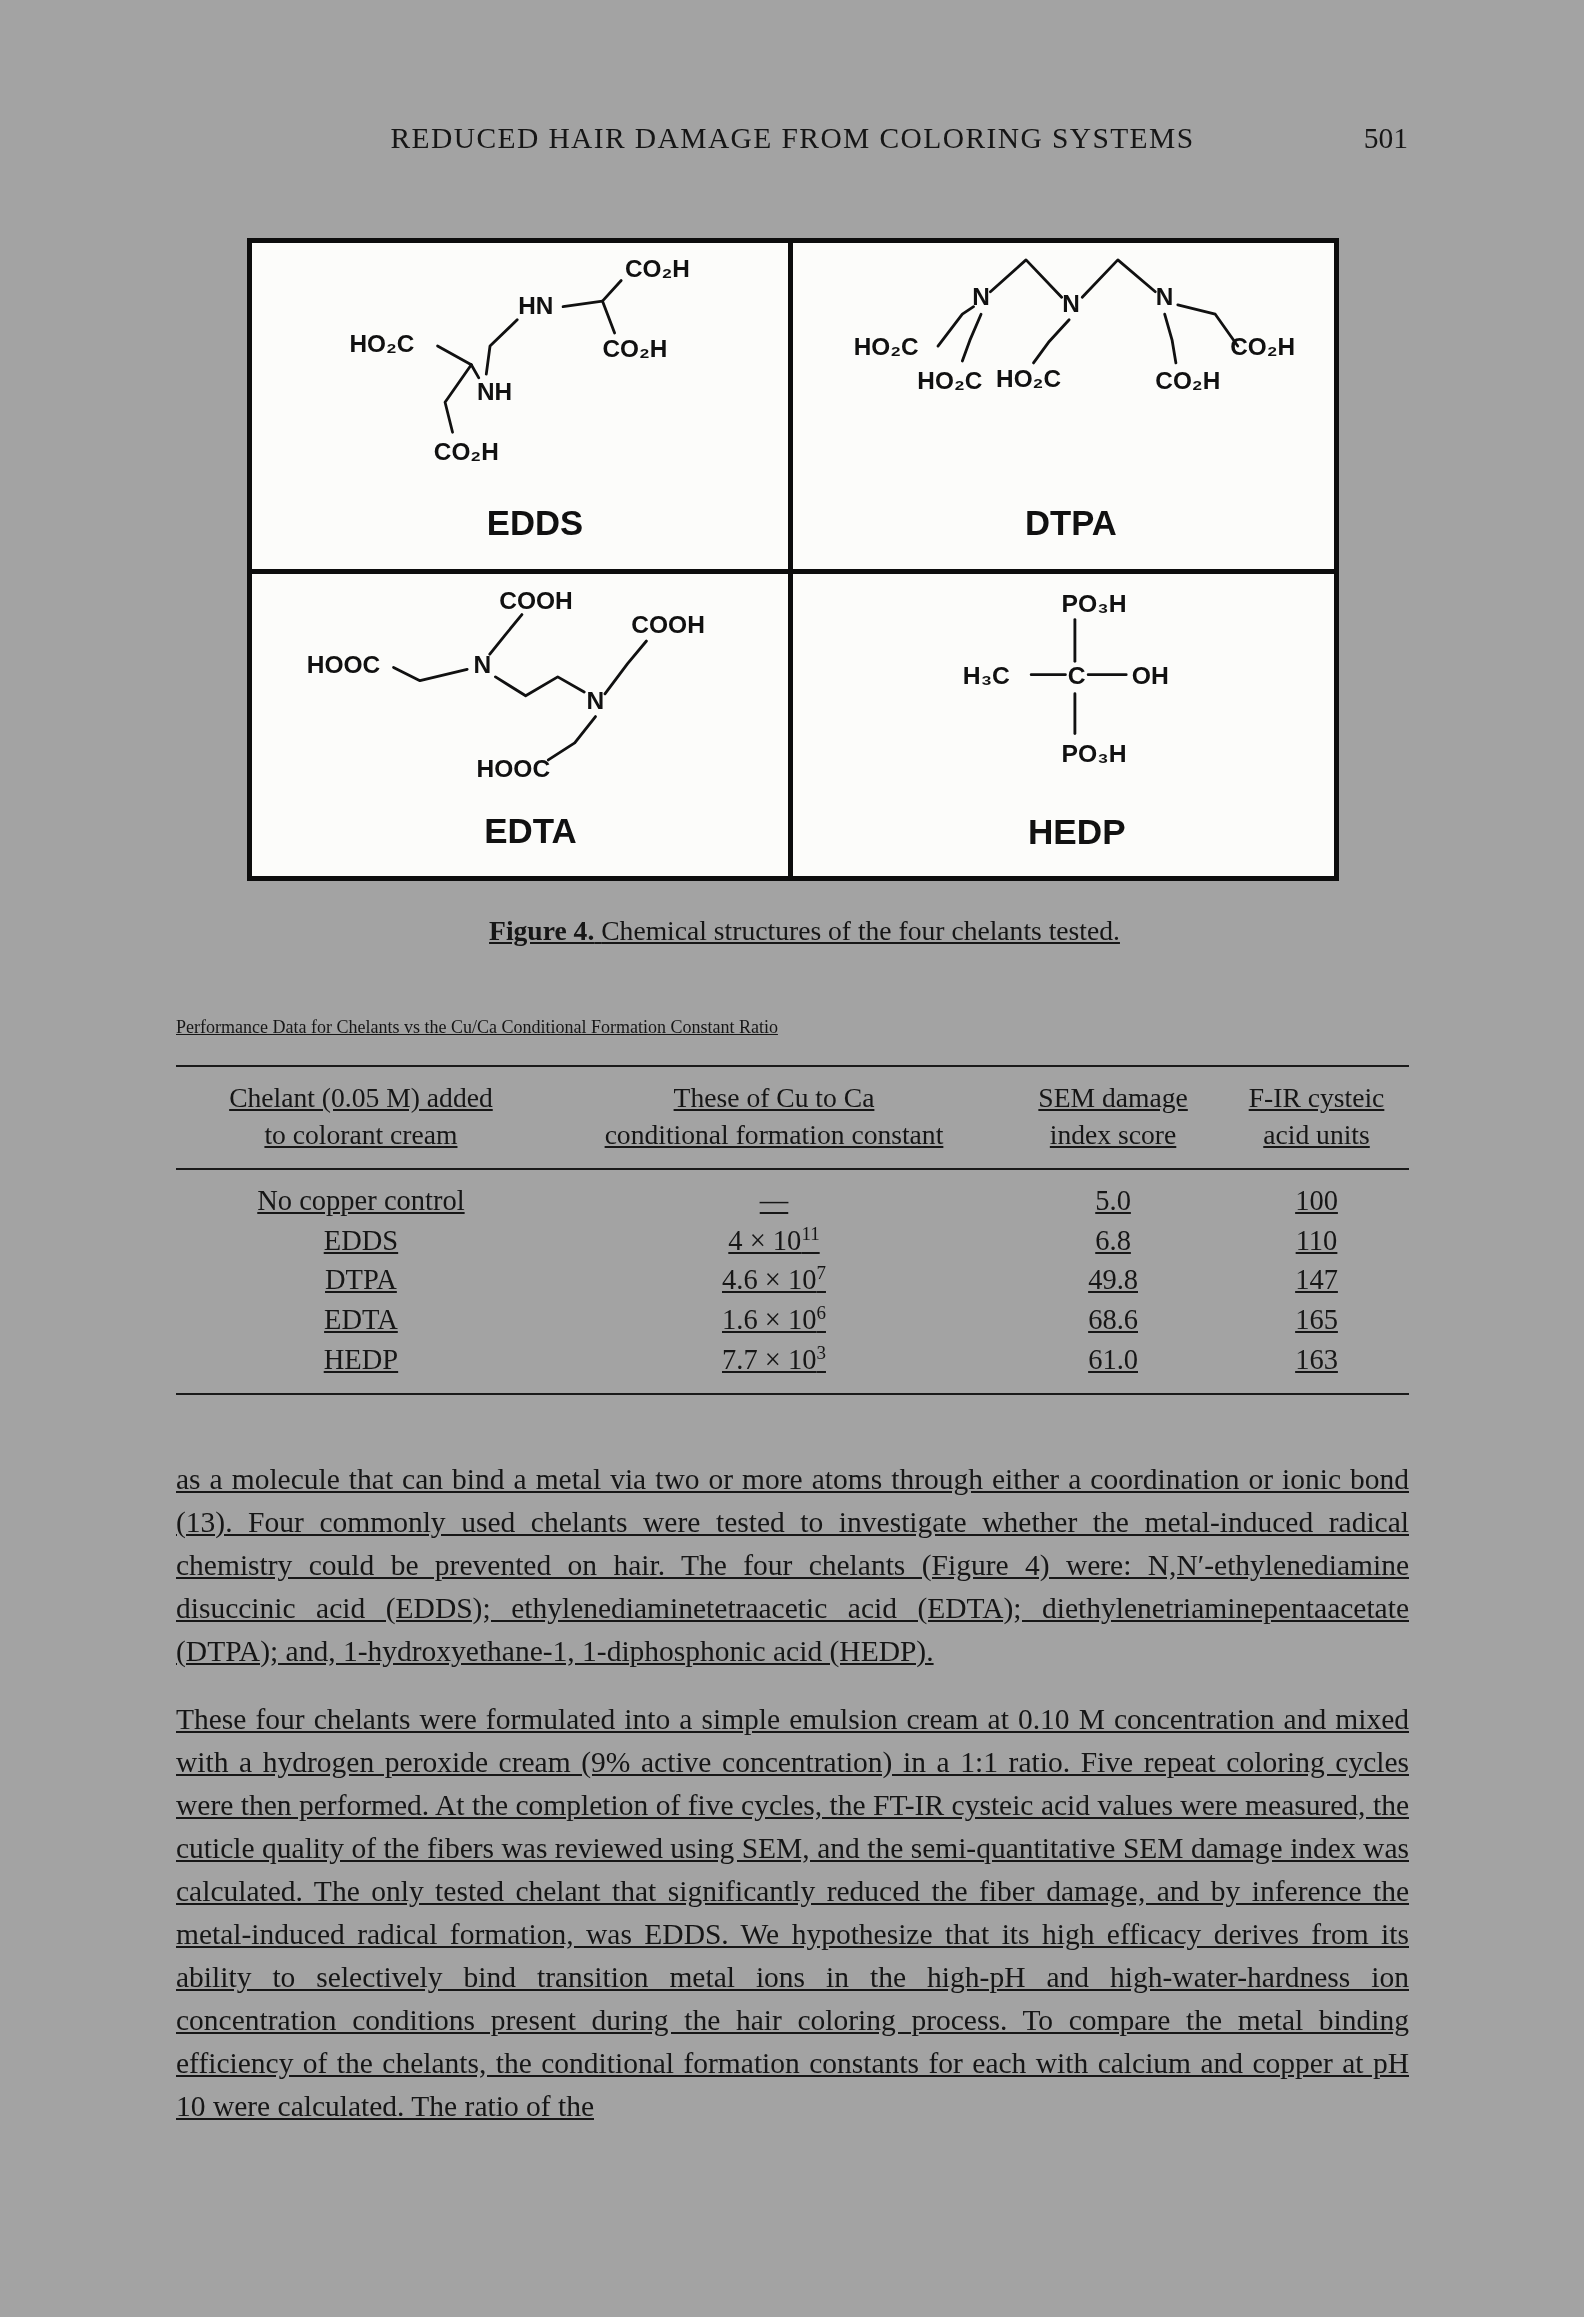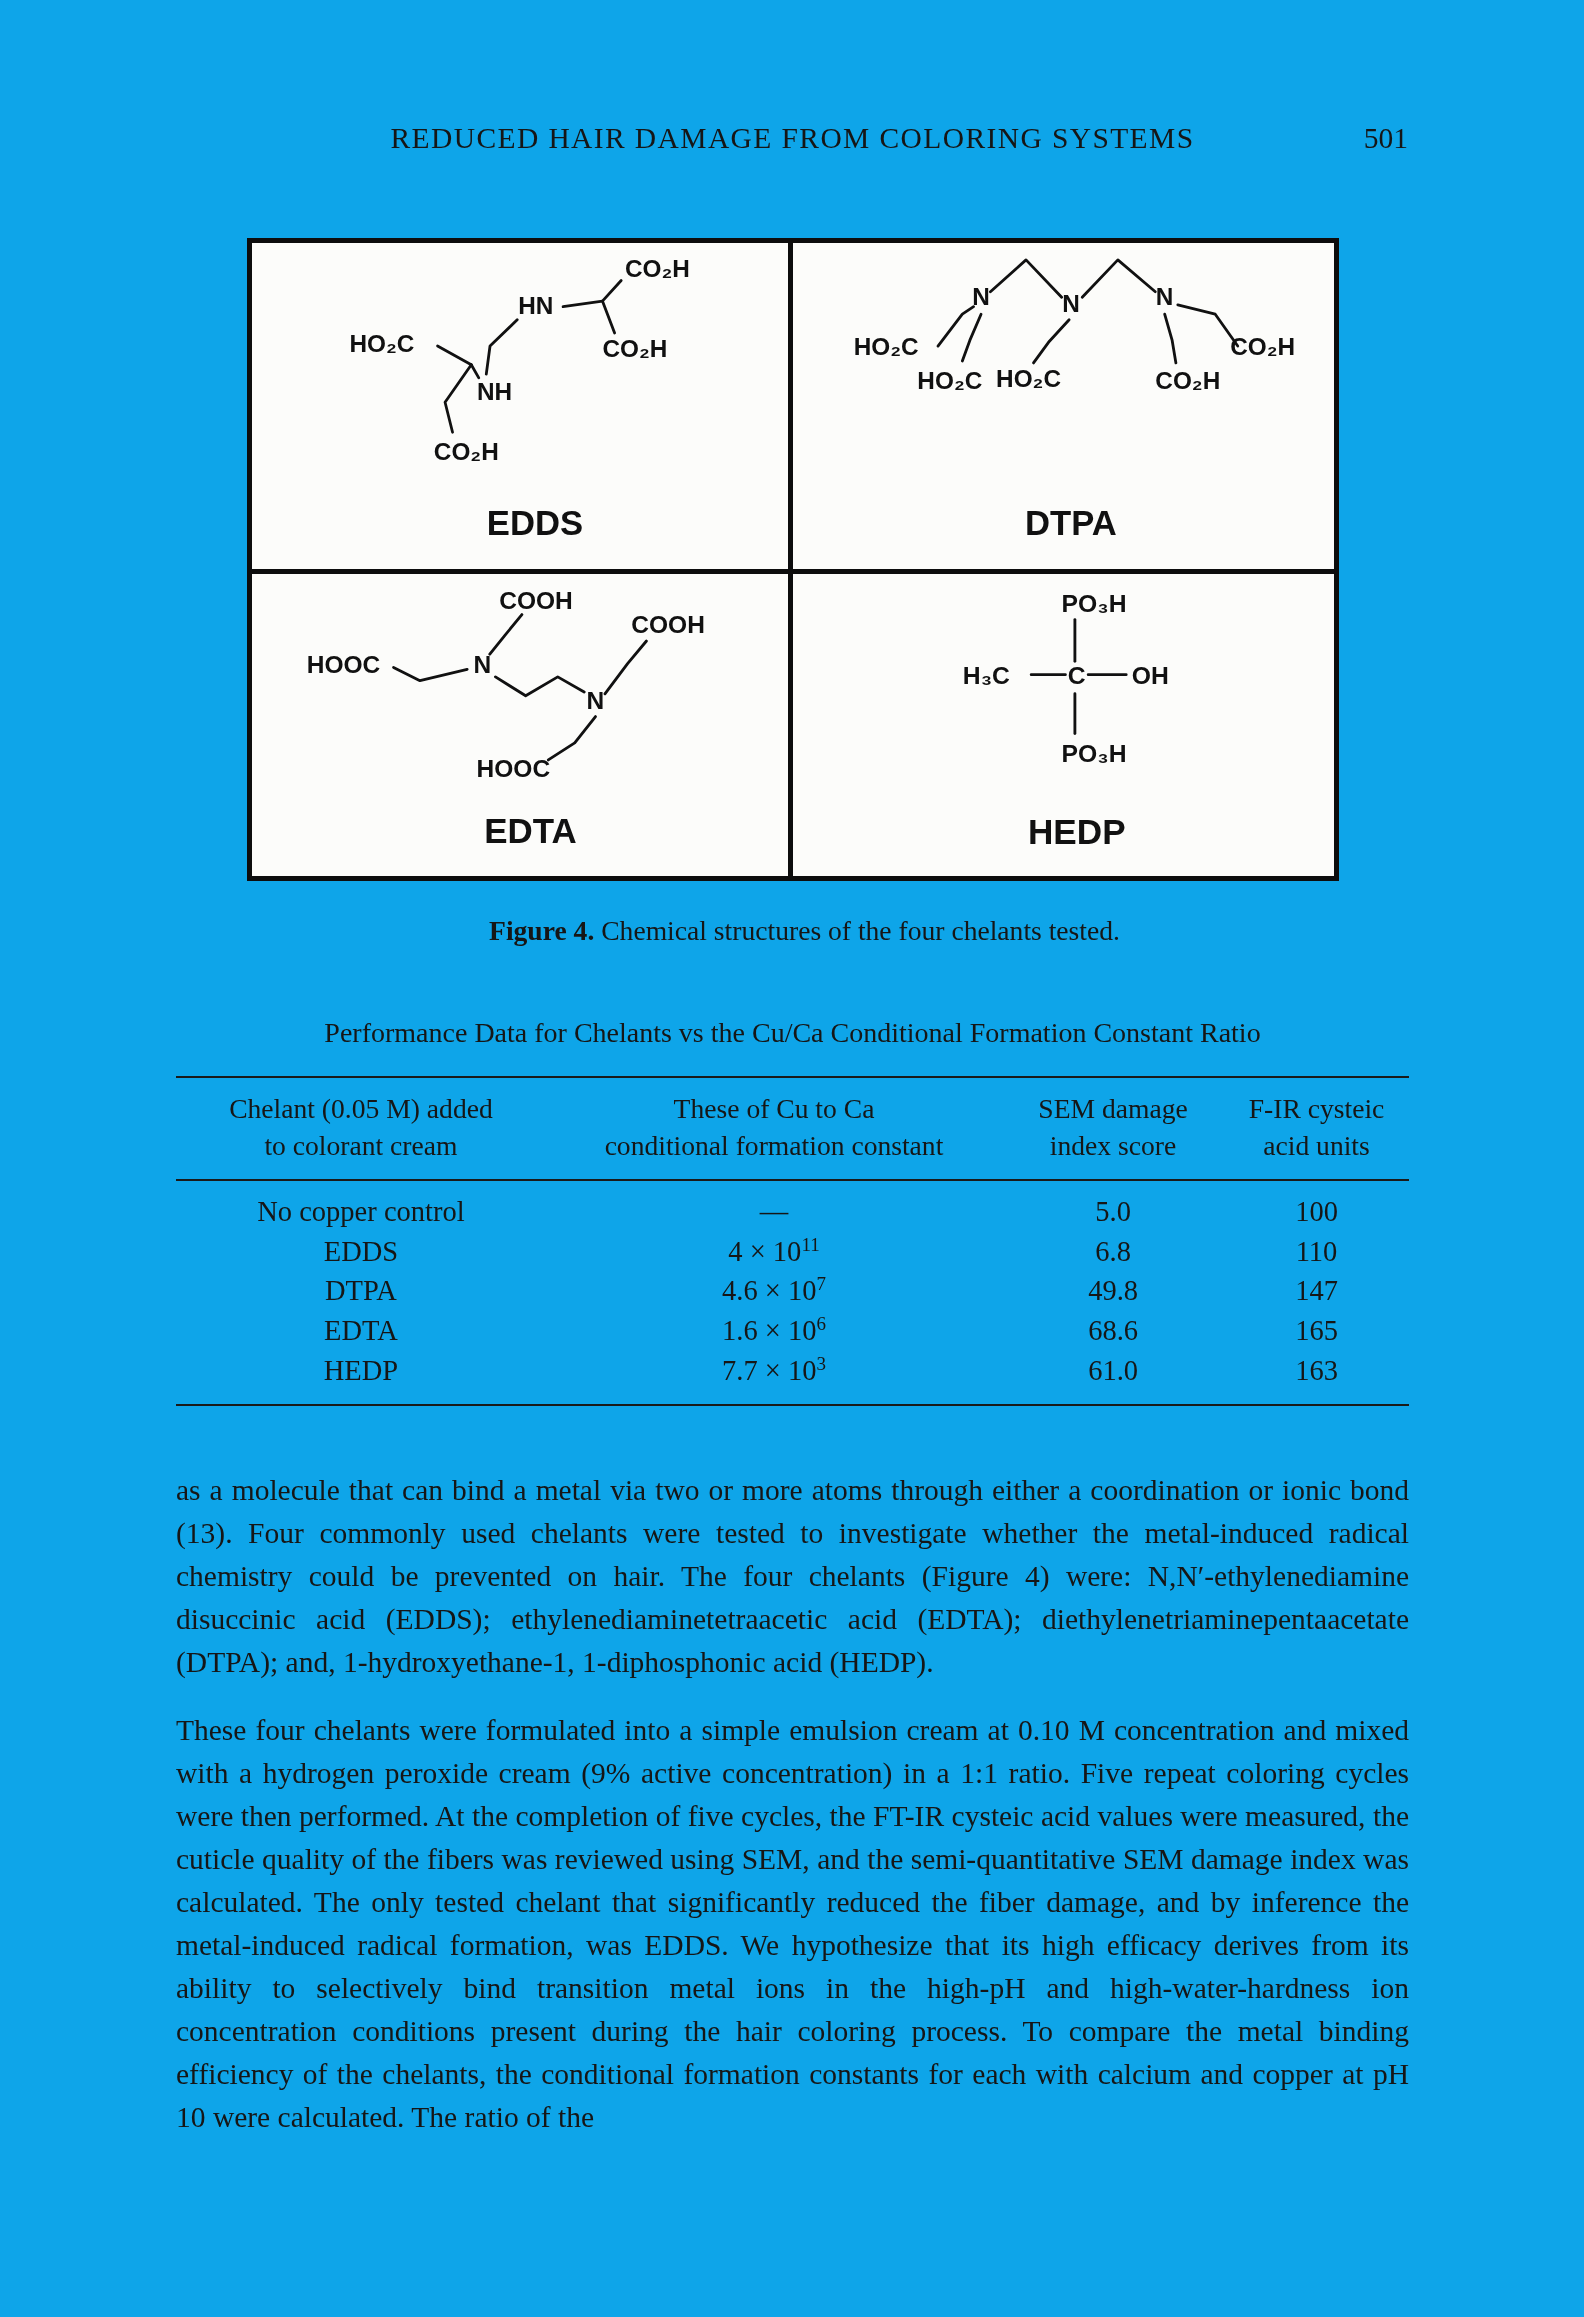--- a/index.html
+++ b/index.html
@@ -1,20 +1,21 @@
 <!DOCTYPE html>
 <html style="font-size:15px"><head>
 <meta charset="utf-8">
 <style>
   * { margin:0; padding:0; box-sizing:border-box; }
   html,body { background:#e8e8e4; }
   .page {
     position:relative; width:1585px; height:2318px; margin:0 auto;
-    background:#0ea5e9; color:#161616; overflow:hidden;
+    background:#a3a3a3; color:#161616; overflow:hidden;
     font-family:"Liberation Serif", serif;
+    text-decoration:underline;
   }
   
   .running-head { position:relative; height:40px; margin-top:122px; font-size:29.5px; }
   .rh-title { position:absolute; left:0; right:0; text-align:center; letter-spacing:1.4px; }
   .rh-num { position:absolute; right:177px; top:0; }
 
   
   .chem-figure { width:1092px; margin:76px 0 0 247px; border:5.7px solid #0d0d0d; background:#fcfcfa; }
   .chem-grid { display:grid; grid-template-columns:1fr 1fr; grid-template-rows:331px 302px; }
   .cell { position:relative; }
@@ -25,21 +26,21 @@
   .chem-label { font-family:"Liberation Sans", sans-serif; font-size:26px; font-weight:700; fill:#111; }
   .chem-name  { font-family:"Liberation Sans", sans-serif; font-size:37px; font-weight:700; fill:#111; }
   .bond { stroke:#111; stroke-width:3; fill:none; stroke-linejoin:round; stroke-linecap:round; }
 
   .fig-caption { margin-top:34px; text-align:center; font-size:27.6px;padding-left:24px; }
   .fig-caption b { font-weight:700; }
 
   
   .table-block { margin:70px 176px 0 176px; }
   .tbl-title { text-align:center; font-size:28.5px; font-weight:700; }
-  .tbl-subtitle { text-align:center; font-size:28px; margin-top:7.6px; }
+  .tbl-subtitle { text-align:left; font-size:18px; margin-top:7.6px; }
   table.data-table { width:100%; border-collapse:collapse; margin-top:27px;
     border-top:2.9px solid #1a1a1a; border-bottom:2.9px solid #1a1a1a; }
   table.data-table th {
     font-weight:400; font-size:27.6px; line-height:1.32;
     padding:13.3px 0 15px; border-bottom:2.9px solid #1a1a1a; text-align:center; vertical-align:top;
   }
   table.data-table td { font-size:28.5px; padding:3.8px 0; text-align:center; }
   td.cell-chelant { text-align:left; padding-left:46px; }
   tbody tr:first-child td { padding-top:15px; }
   tbody tr:last-child td  { padding-bottom:17px; }

